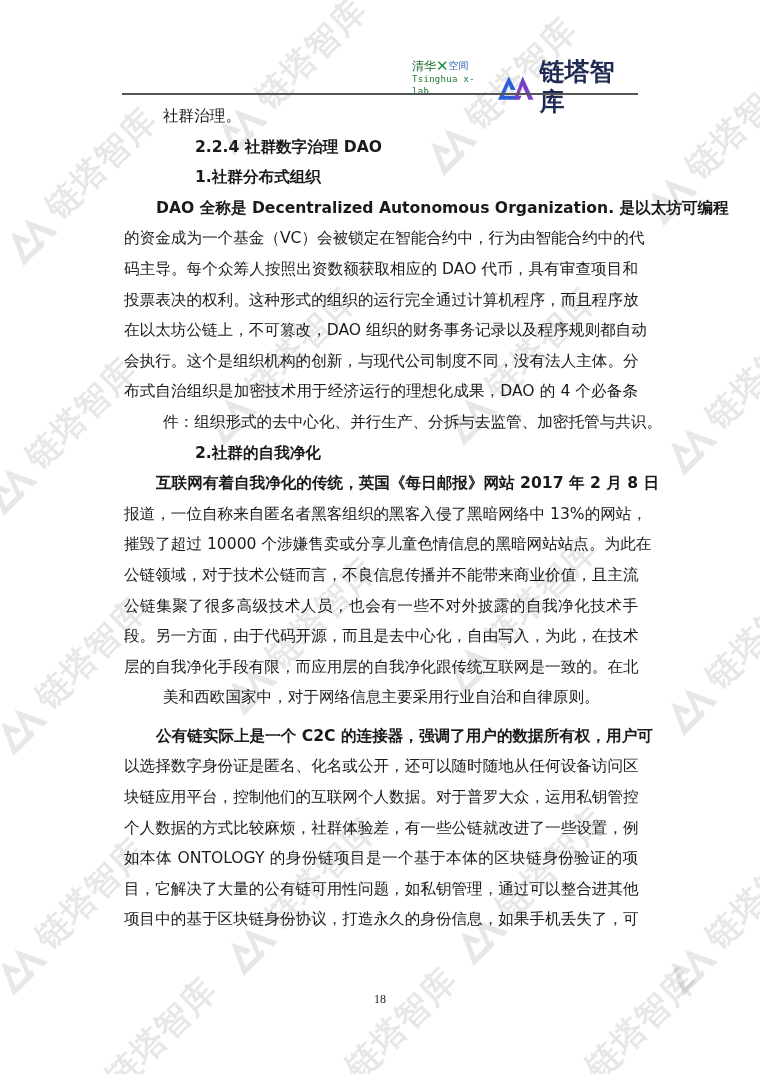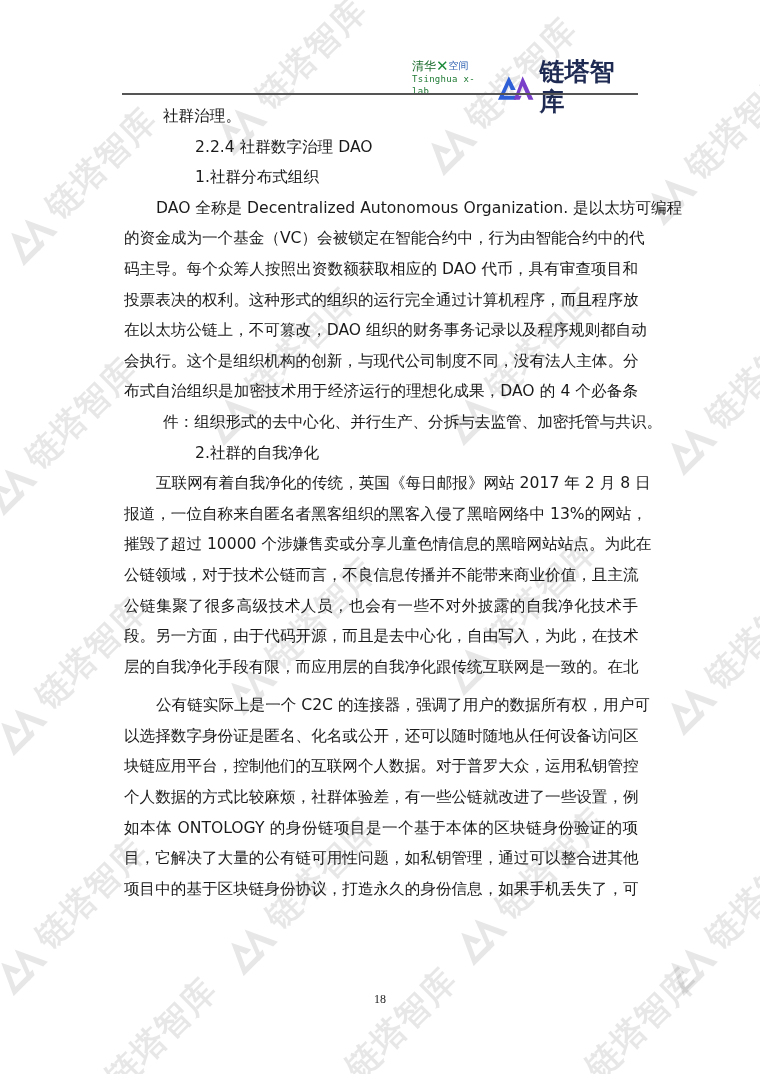--- a/index.html
+++ b/index.html
@@ -23,21 +23,21 @@
   .tsinghua-top .x { color: #1c8a3a; font-weight: bold; font-size: 15px; }
   .tsinghua-top .kj { color: #2b5fb0; font-size: 10px; }
   .tsinghua-sub { font-family: "DejaVu Sans Mono", monospace; font-size: 9px; color: #1f7a34; line-height: 12px; letter-spacing: 0.3px; }
   .liantalogo { position: absolute; left: 374px; top: 2px; display: flex; align-items: center; gap: 4px; }
   .liantalogo svg { width: 40px; height: 30px; }
   .liantalogo .brand { font-size: 25px; font-weight: bold; color: #1e2a52; letter-spacing: 0px; line-height: 30px; }
 
   .content { position: absolute; left: 124px; top: 101px; width: 514px; z-index: 1; }
   .line { font-size: 15.6px; line-height: 30.6px; height: 30.6px; white-space: nowrap; text-align: justify; text-align-last: justify; }
   .line.last { text-align-last: left; margin-left: 39px; }
-  .indent { padding-left: 32px; }
+  .indent { padding-left: 32px; font-weight: bold; }
   .para-gap { height: 8px; }
 
   .page-number { position: absolute; left: 0; width: 760px; top: 992px; text-align: center; font-size: 12px; font-family: "Liberation Serif", serif; color: #222; z-index: 1; }
 </style>
 </head>
 <body>
 
 <div class="watermark-layer" id="wm-layer">
     <div class="wm" style="left: -20px; top: 150px;">
       <svg viewBox="0 0 40 30">
@@ -206,20 +206,21 @@
     <div class="line">布式自治组织是加密技术用于经济运行的理想化成果，DAO 的 4 个必备条</div>
     <div class="line last">件：组织形式的去中心化、并行生产、分拆与去监管、加密托管与共识。</div>
     <div class="line indent last">2.社群的自我净化</div>
     <div class="line indent">互联网有着自我净化的传统，英国《每日邮报》网站 2017 年 2 月 8 日</div>
     <div class="line">报道，一位自称来自匿名者黑客组织的黑客入侵了黑暗网络中 13%的网站，</div>
     <div class="line">摧毁了超过 10000 个涉嫌售卖或分享儿童色情信息的黑暗网站站点。为此在</div>
     <div class="line">公链领域，对于技术公链而言，不良信息传播并不能带来商业价值，且主流</div>
     <div class="line">公链集聚了很多高级技术人员，也会有一些不对外披露的自我净化技术手</div>
     <div class="line">段。另一方面，由于代码开源，而且是去中心化，自由写入，为此，在技术</div>
     <div class="line">层的自我净化手段有限，而应用层的自我净化跟传统互联网是一致的。在北</div>
+    <div class="line last">美和西欧国家中，对于网络信息主要采用行业自治和自律原则。</div>
     <div class="para-gap"></div>
     <div class="line indent">公有链实际上是一个 C2C 的连接器，强调了用户的数据所有权，用户可</div>
     <div class="line">以选择数字身份证是匿名、化名或公开，还可以随时随地从任何设备访问区</div>
     <div class="line">块链应用平台，控制他们的互联网个人数据。对于普罗大众，运用私钥管控</div>
     <div class="line">个人数据的方式比较麻烦，社群体验差，有一些公链就改进了一些设置，例</div>
     <div class="line">如本体 ONTOLOGY 的身份链项目是一个基于本体的区块链身份验证的项</div>
     <div class="line">目，它解决了大量的公有链可用性问题，如私钥管理，通过可以整合进其他</div>
     <div class="line">项目中的基于区块链身份协议，打造永久的身份信息，如果手机丢失了，可</div>
   </div>
 

